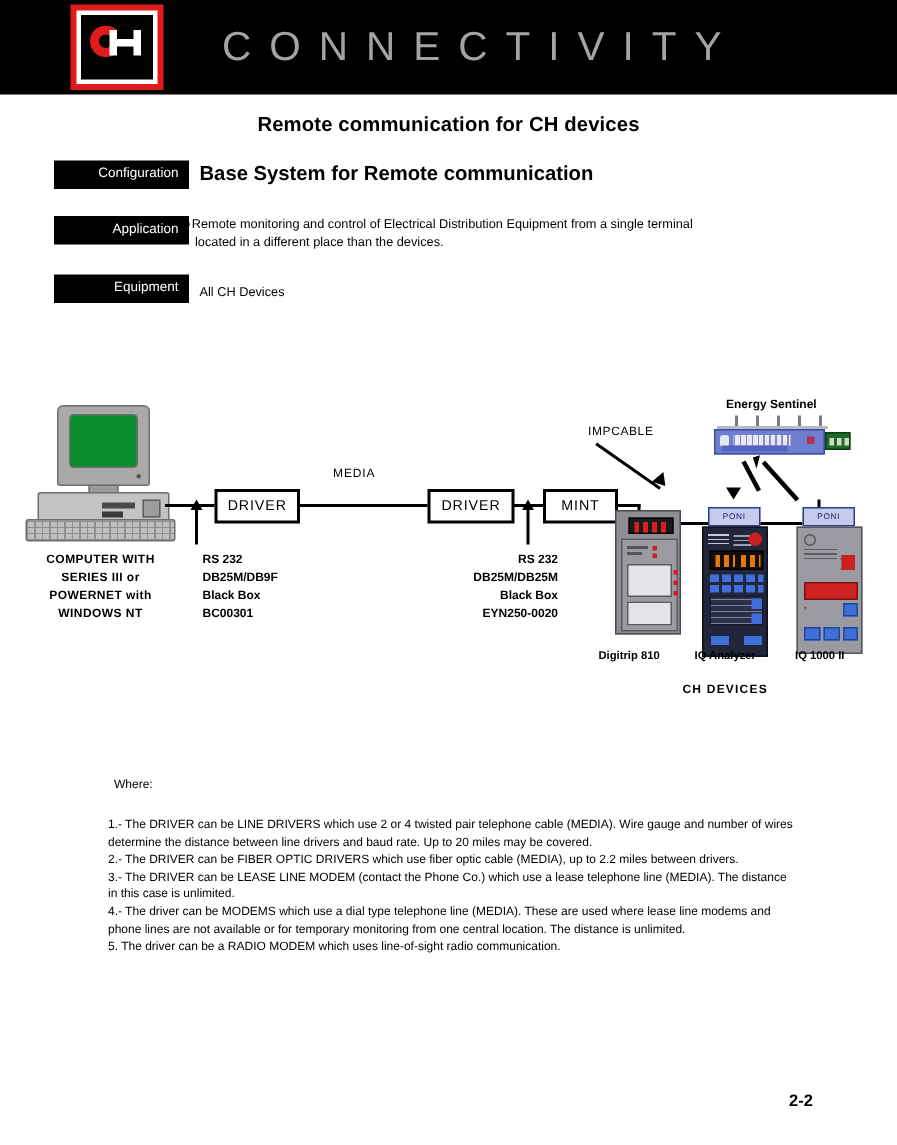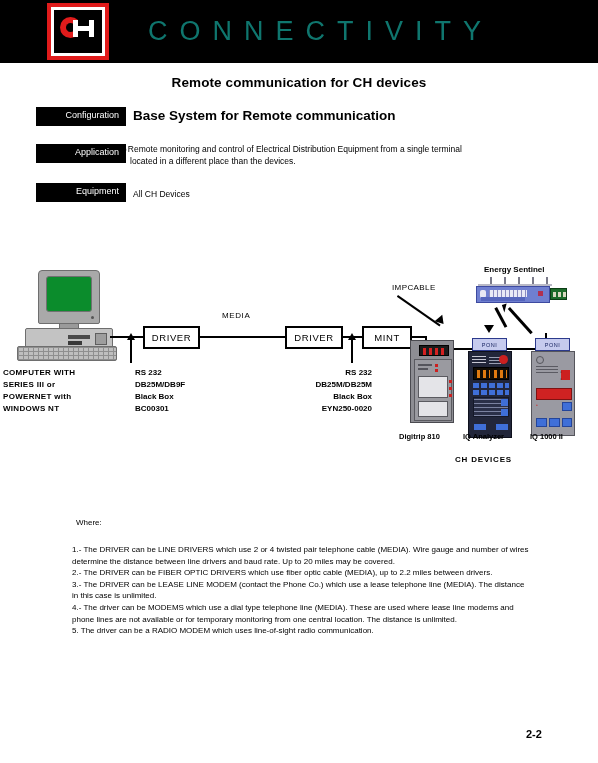--- a/index.html
+++ b/index.html
@@ -66,21 +66,21 @@
   }
   .logo-h-r {
     position: absolute;
     left: 35px; top: 10px;
     width: 5px; height: 17px;
     background: #ffffff;
   }
   .banner-title {
     position: absolute;
     left: 148px; top: 16px;
-    color: #0f766e;
+    color: #a3a3a3;
     font-size: 27px;
     letter-spacing: 12px;
     font-weight: 400;
     white-space: nowrap;
   }
 
   
   .page-title {
     position: absolute;
     left: 0; top: 75px;
@@ -226,21 +226,21 @@
     line-height: 11px;
   }
   .lbl-media   { left: 222px; top: 55px; letter-spacing: 0.6px; }
   .lbl-impcable{ left: 392px; top: 27px; letter-spacing: 0.4px; }
   .lbl-energy  { left: 484px; top: 9px; font-weight: bold; font-size: 8px; text-align: right; }
 
   .lbl-pc {
     position: absolute;
     left: 3px; top: 112px;
     width: 128px;
-    text-align: left;
+    text-align: center;
     font-size: 8px;
     line-height: 12px;
     letter-spacing: 0.3px;
     font-weight: bold;
   }
   .lbl-rs1 {
     position: absolute;
     left: 135px; top: 112px;
     font-size: 8px;
     line-height: 12px;

